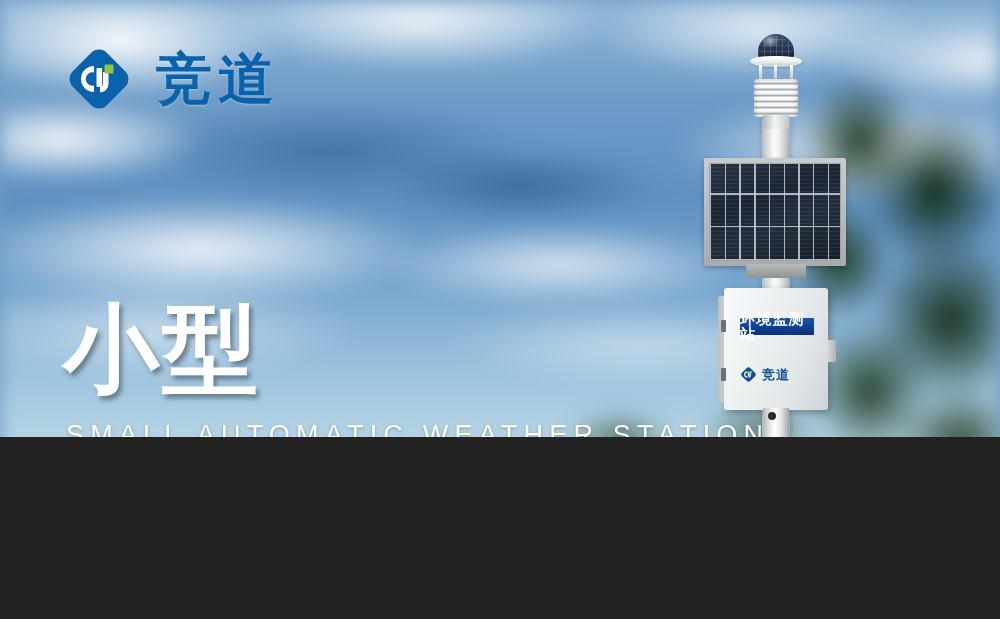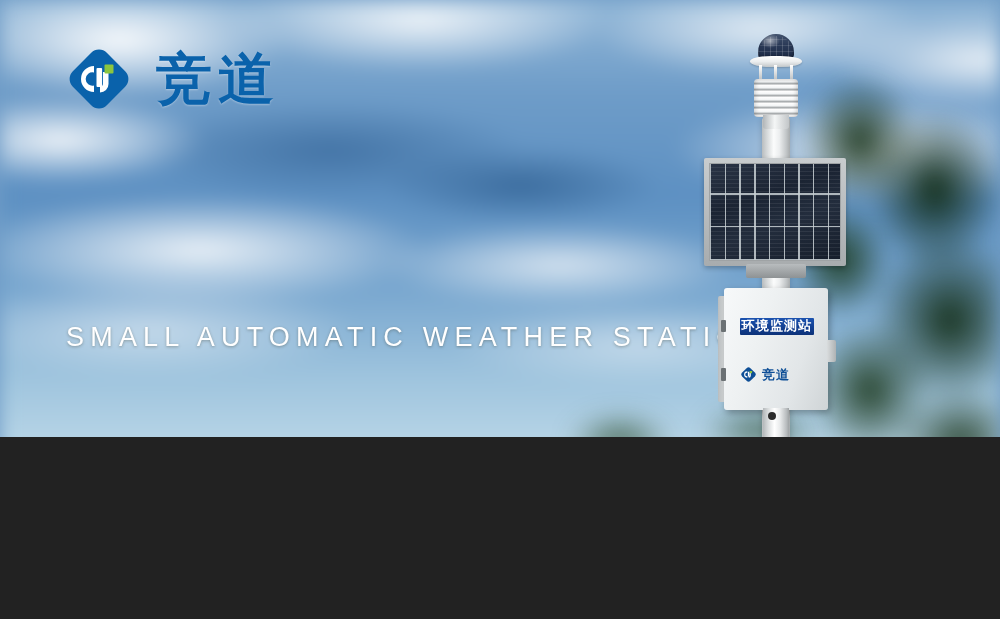--- a/index.html
+++ b/index.html
@@ -222,22 +222,22 @@
     position:absolute; left:721px; top:368px; width:5px; height:13px;
     background:#6b7174; border-radius:1px;
   }
   .box-banner{
     position:absolute; left:16px; top:30px; width:74px; height:17px;
     background:linear-gradient(180deg,#1c53b0 0%,#123f92 55%,#0d3279 100%);
     border-radius:1px;
     display:flex; align-items:center; justify-content:center;
   }
   .box-banner-text{
-    font-family:Liberation Mono, monospace;
-    font-size:13px; font-weight:bold; color:#ffffff;
+    font-family:Liberation Serif, serif;
+    font-size:15px; font-weight:bold; color:#ffffff;
     letter-spacing:1.2px; line-height:1;
   }
   .box-logo{
     position:absolute; left:16px; top:76px; width:76px; height:20px;
     display:flex; align-items:center; gap:5px;
   }
   .box-logo-mark{ position:relative; width:17px; height:17px; }
   .box-logo-text{
     font-family:"Liberation Sans", sans-serif;
     font-size:13px; font-weight:bold; color:#0d4e96; letter-spacing:1px; line-height:1;
@@ -265,20 +265,21 @@
           <rect x="32.5" y="24" width="5.6" height="19" rx="1" fill="#ffffff"></rect>
           <path d="M44.5 28 L44.5 40 A8.5 8.5 0 0 1 36 48.5 L36 42.6 A3 3 0 0 0 39 39.6 L39 28 Z" fill="#ffffff"></path>
           <rect x="40.5" y="20.5" width="9" height="9" rx="1" fill="#8cc63f"></rect>
         </g>
       </svg>
     </div>
     <div class="brand-text">竞道</div>
   </div>
 
   <div class="headline">
+    <div class="title-line l1">小型</div>
     <div class="subtitle">SMALL AUTOMATIC WEATHER STATION</div>
   </div>
 
   <div class="device">
 
     <div class="pole"></div>
 
     <div class="sensor">
       <div class="dome"></div>
       <div class="dome-grid"></div>

